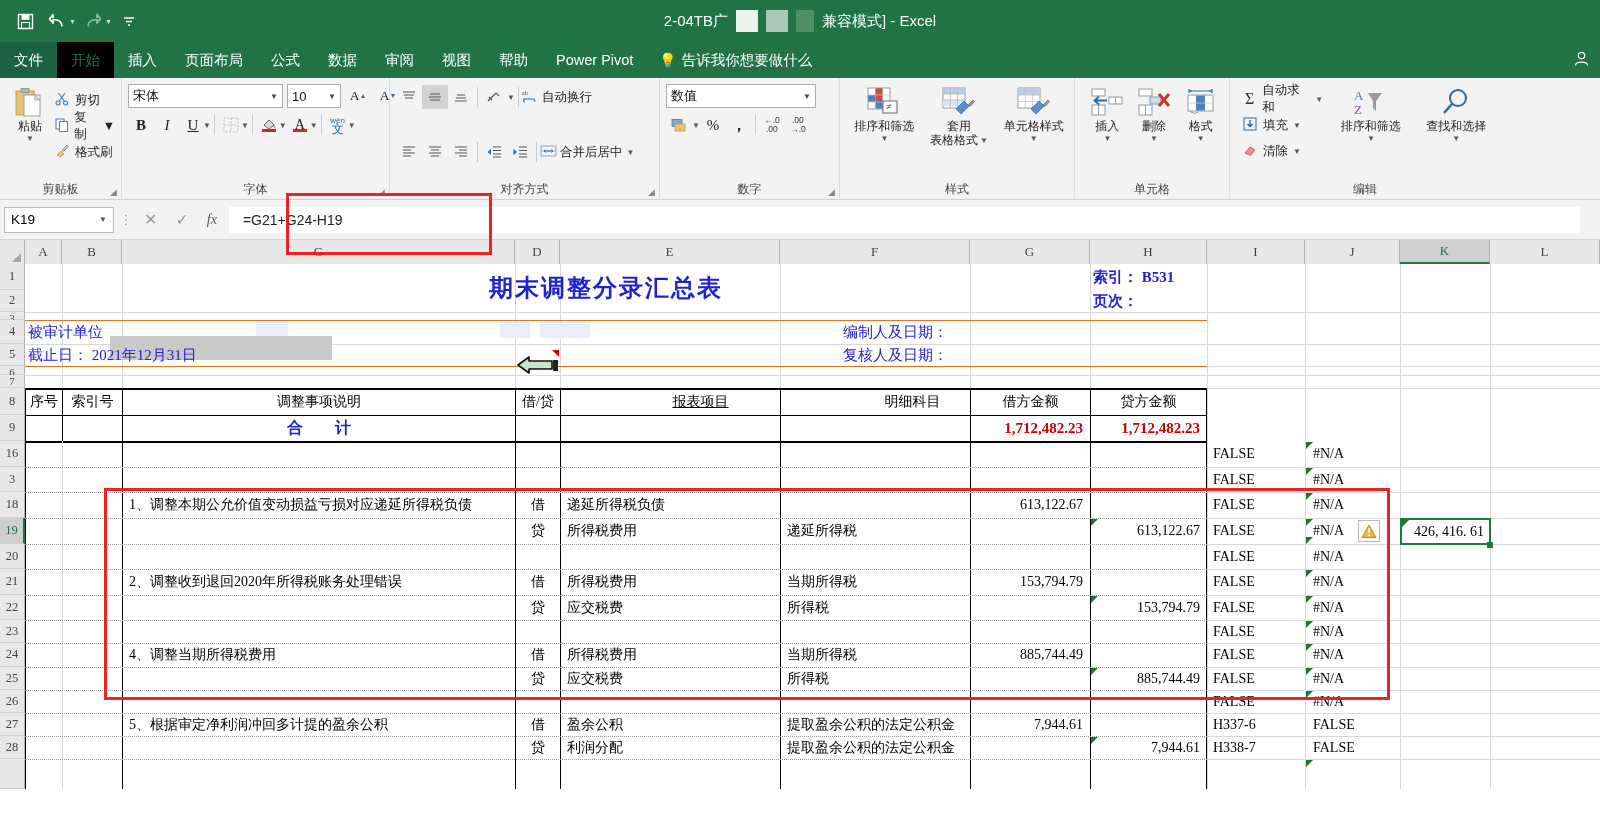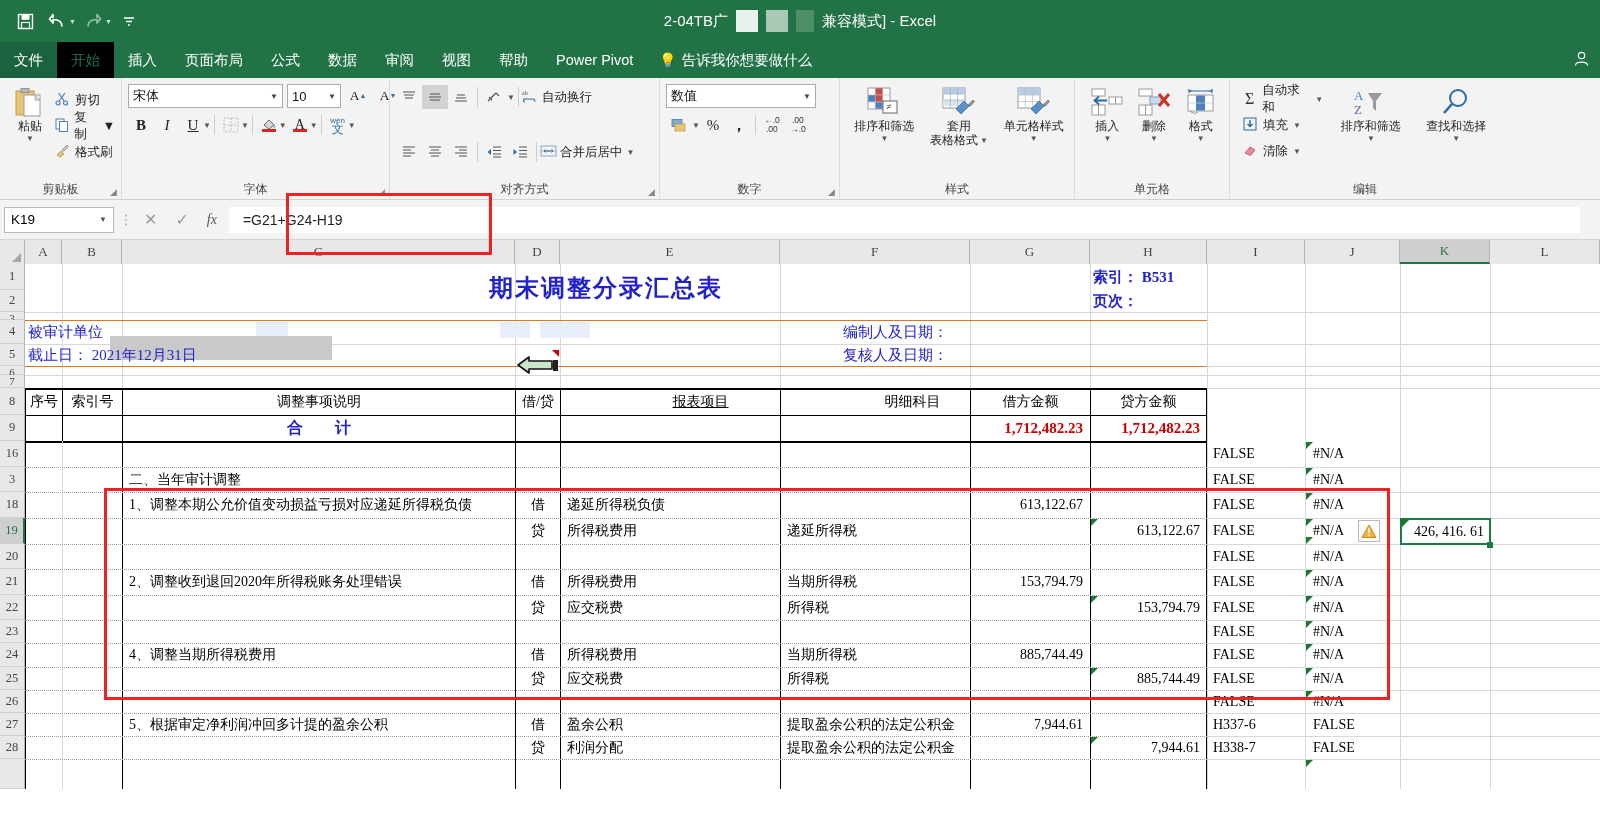--- a/index.html
+++ b/index.html
@@ -800,21 +800,20 @@
   <div class="gline-h" style="left:1207px;top:427px;width:393px;"></div>
   <div class="gline-h" style="left:1207px;top:450px;width:393px;"></div>
   <div class="gline-h" style="left:1207px;top:473px;width:393px;"></div>
   <div class="gline-h" style="left:1207px;top:496px;width:393px;"></div>
   <div class="gline-h" style="left:1207px;top:519px;width:393px;"></div>
 
   <div class="cell lft" style="left:1210px;top:201px;width:95px;height:26px;">FALSE</div>
   <div class="cell lft" style="left:1310px;top:201px;width:90px;height:26px;">#N/A</div>
   <div class="green-mark" style="left:1306px;top:202px;"></div>
 
-  <div class="cell lft" style="left:126px;top:227px;width:388px;height:25px;">二、当年审计调整</div>
   <div class="cell lft" style="left:1210px;top:227px;width:95px;height:25px;">FALSE</div>
   <div class="cell lft" style="left:1310px;top:227px;width:90px;height:25px;">#N/A</div>
   <div class="green-mark" style="left:1306px;top:228px;"></div>
 
   <div class="cell lft" style="left:126px;top:252px;width:388px;height:26px;">1、调整本期公允价值变动损益亏损对应递延所得税负债</div>
   <div class="cell ctr" style="left:516px;top:252px;width:44px;height:26px;">借</div>
   <div class="cell lft" style="left:564px;top:252px;width:216px;height:26px;">递延所得税负债</div>
   <div class="cell lft" style="left:784px;top:252px;width:186px;height:26px;"></div>
   <div class="cell rgt" style="left:971px;top:252px;width:115px;height:26px;">613,122.67</div>
   <div class="cell rgt" style="left:1091px;top:252px;width:112px;height:26px;"></div>

